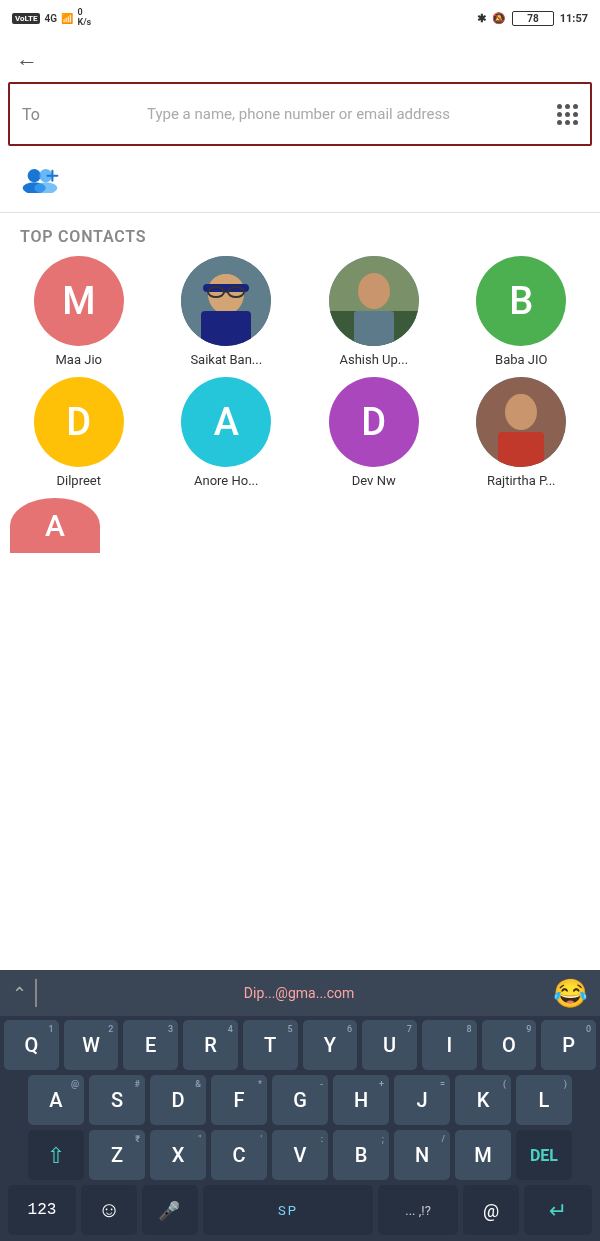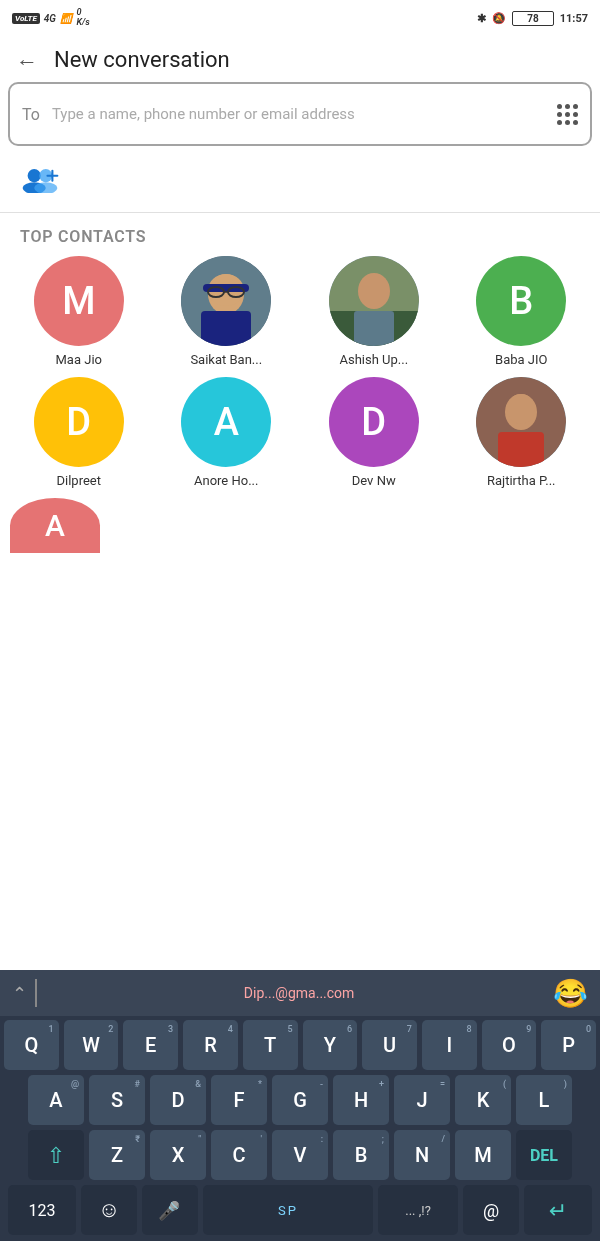--- a/index.html
+++ b/index.html
@@ -22,21 +22,20 @@
       padding: 0 12px;
       font-size: 11px;
       font-weight: 600;
     }
     .status-left {
       display: flex;
       align-items: center;
       gap: 4px;
       font-size: 10px;
       color: #333;
-      font-style: italic;
     }
     .status-right {
       display: flex;
       align-items: center;
       gap: 6px;
       font-size: 11px;
       font-weight: 700;
       color: #333;
     }
     .volte-badge {
@@ -72,26 +71,27 @@
     }
     .header-title {
       font-size: 22px;
       font-weight: 400;
       color: #222;
     }
 
     
     .to-field-wrapper {
       margin: 0 8px;
-      border: 2px solid #a3a3a3;
-      border-radius: 10px;
+      border: 2px solid #7f1d1d;
+      border-radius: 2px;
       display: flex;
       align-items: center;
       padding: 10px 12px;
       min-height: 64px;
+      text-align: center;
     }
     .to-label {
       font-size: 16px;
       color: #888;
       margin-right: 12px;
       flex-shrink: 0;
     }
     .to-input {
       flex: 1;
       font-size: 15px;
@@ -266,20 +266,21 @@
       display: flex;
       align-items: center;
       justify-content: center;
       cursor: pointer;
       font-size: 14px;
     }
     .kbd-123 {
       min-width: 68px;
       color: #fff;
       font-size: 16px;
+      font-family: Liberation Mono, monospace;
     }
     .kbd-emoji-btn {
       min-width: 56px;
     }
     .kbd-mic {
       min-width: 56px;
     }
     .kbd-space {
       flex: 1;
       font-size: 12px;
@@ -321,21 +322,20 @@
   <div class="status-right">
     <span>✱</span>
     <span>🔕</span>
     <span class="battery-box">78</span>
     <span>11:57</span>
   </div>
 </div>
 
 <div class="header">
   <span class="back-arrow">←</span>
-  <span class="header-title">New conversation</span>
 </div>
 
 <div class="to-field-wrapper">
   <span class="to-label">To</span>
   <span class="to-input">Type a name, phone number or email address</span>
   <div class="dots-grid">
     <div class="dot"></div>
       <div class="dot"></div>
       <div class="dot"></div>
     <div class="dot"></div>

